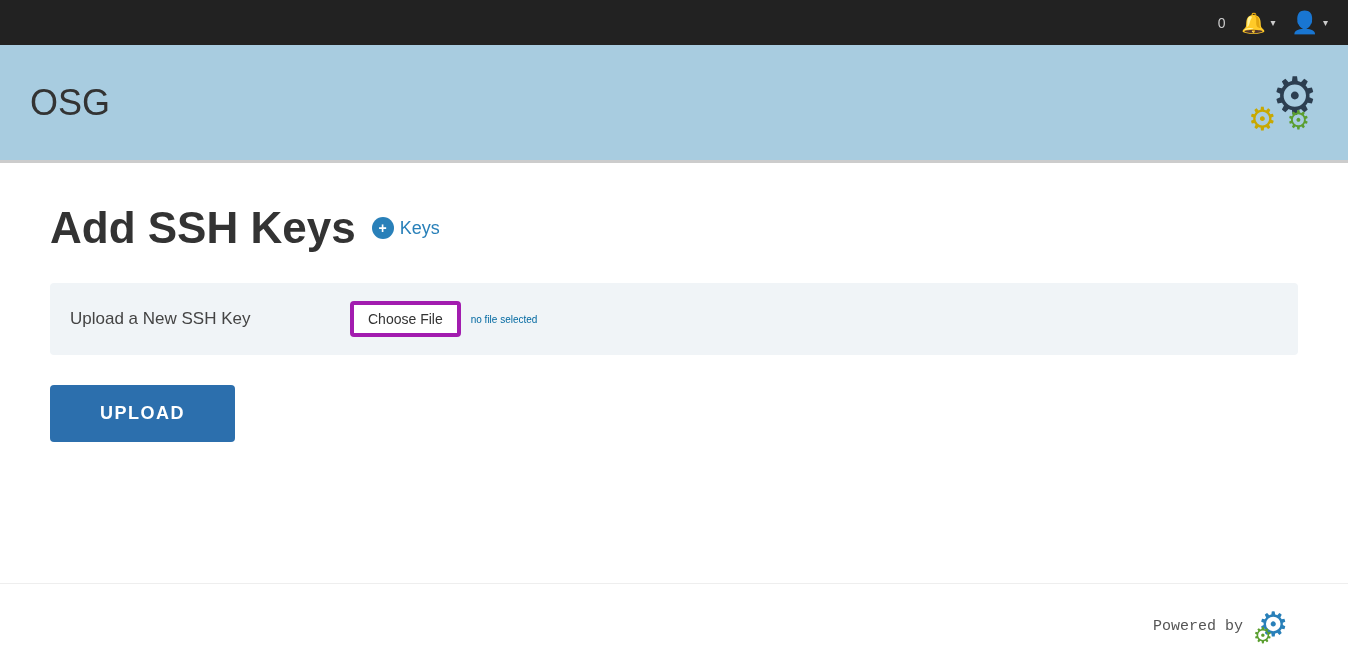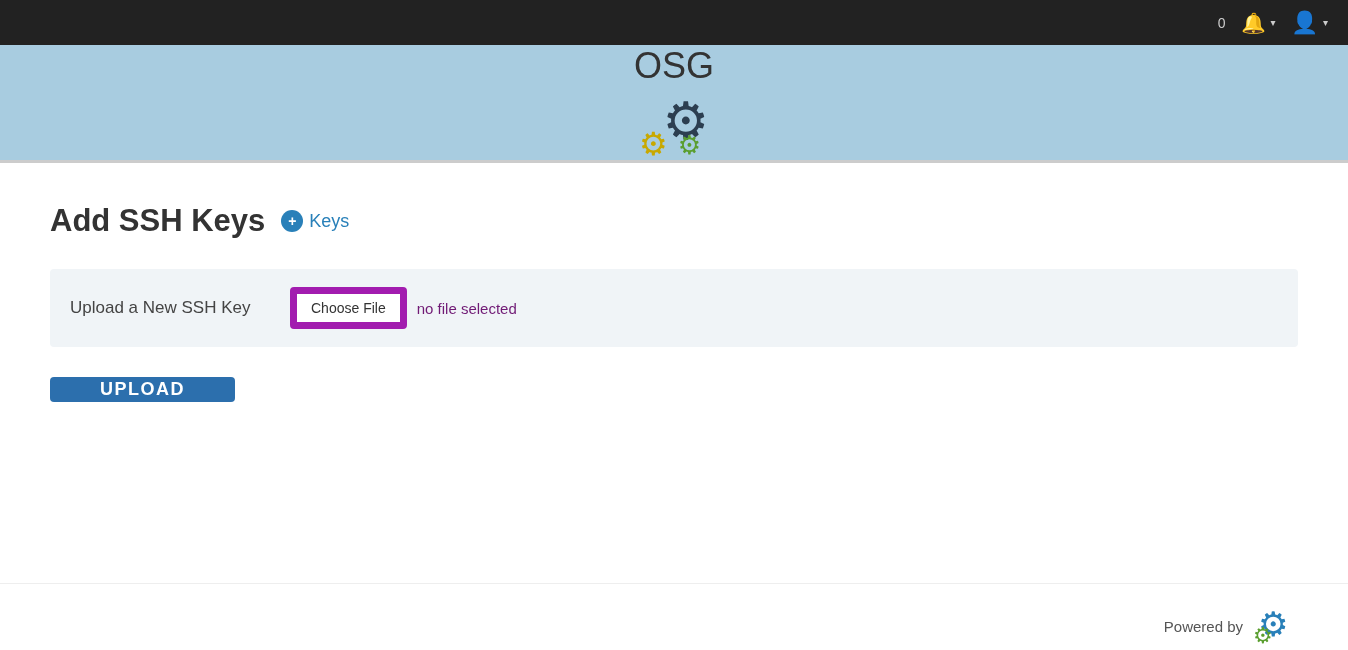--- a/index.html
+++ b/index.html
@@ -40,21 +40,20 @@
     }
 
     
     .header-bar {
       background: #a8cce0;
       height: 115px;
       display: flex;
       align-items: center;
       justify-content: space-between;
       padding: 0 30px;
-      flex-direction: column;
     }
     .header-title {
       font-size: 36px;
       color: #333;
       font-weight: 400;
     }
 
     
     .gear-logo-container {
       position: relative;
@@ -98,21 +97,21 @@
       min-height: 420px;
     }
 
     .page-heading-row {
       display: flex;
       align-items: center;
       gap: 16px;
       margin-bottom: 30px;
     }
     .page-title {
-      font-size: 31px;
+      font-size: 44px;
       font-weight: 700;
       color: #333;
     }
     .skip-link {
       display: flex;
       align-items: center;
       gap: 6px;
       color: #2980b9;
       font-size: 18px;
       cursor: pointer;
@@ -131,77 +130,80 @@
       font-weight: bold;
     }
 
     
     .form-row {
       background: #f0f4f7;
       border-radius: 4px;
       display: flex;
       align-items: center;
       padding: 18px 20px;
+      gap: 20px;
       margin-bottom: 30px;
     }
     .form-label {
       font-size: 17px;
       color: #444;
       min-width: 220px;
     }
     .file-input-wrapper {
       display: flex;
       align-items: center;
       gap: 10px;
     }
     .choose-file-btn {
       background: #fff;
-      border: 7px solid #a21caf;
+      border: 4px solid #a21caf;
       border-radius: 4px;
       padding: 6px 14px;
       font-size: 14px;
       color: #333;
       cursor: pointer;
       white-space: nowrap;
+      margin-left: 40px;
     }
     .no-file-text {
-      font-size: 15px;
-      color: #701a75;
+      font-size: 10px;
+      color: #0369a1;
     }
 
     
     .upload-btn-row {
       padding-left: 0;
     }
     .upload-btn {
       background: #2c6fad;
       color: #fff;
       border: none;
       border-radius: 4px;
-      padding: 2px 50px;
+      padding: 18px 50px;
       font-size: 18px;
       font-weight: 700;
       letter-spacing: 1.5px;
       cursor: pointer;
       text-transform: uppercase;
     }
 
     
     .footer {
       display: flex;
       align-items: center;
       justify-content: flex-end;
       padding: 20px 40px;
       gap: 10px;
       border-top: 1px solid #eee;
       margin-top: auto;
     }
     .powered-by-text {
       font-size: 15px;
       color: #555;
+      font-family: Liberation Mono, monospace;
     }
 
     
     .comanage-logo {
       display: flex;
       align-items: center;
       gap: 4px;
     }
     .comanage-gears {
       position: relative;

